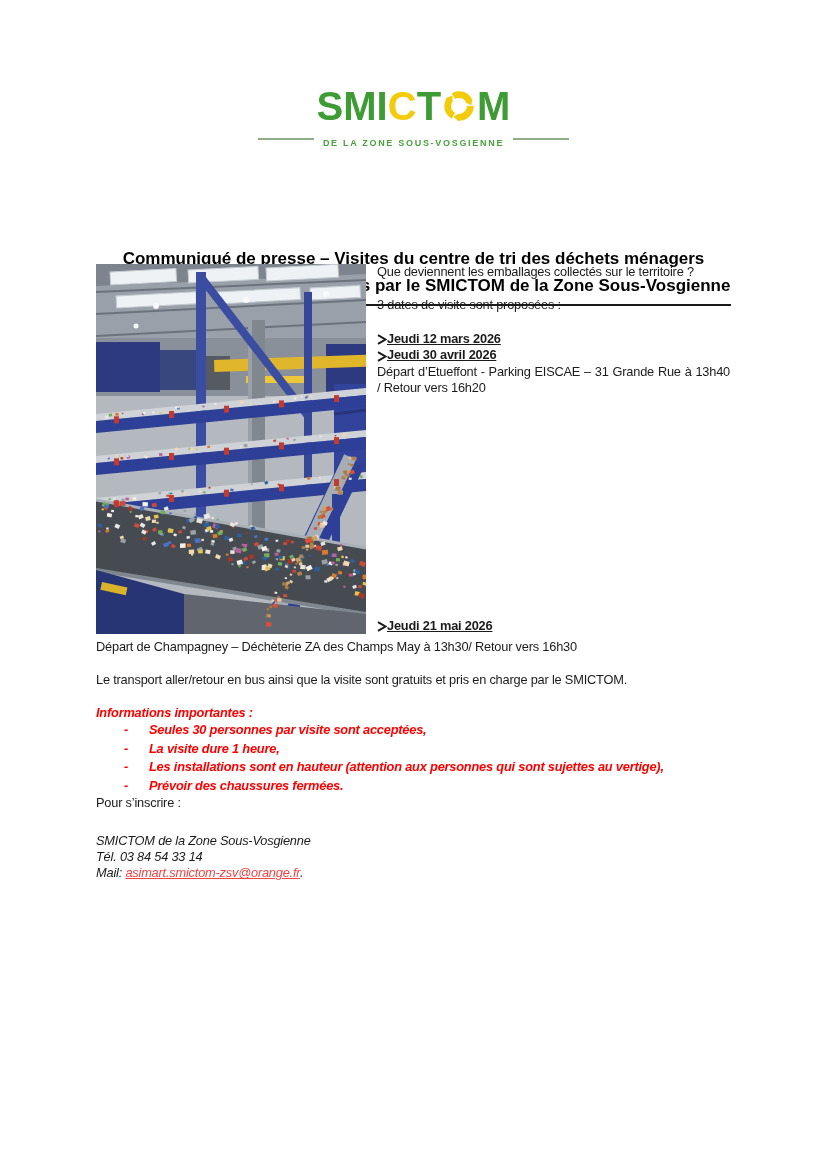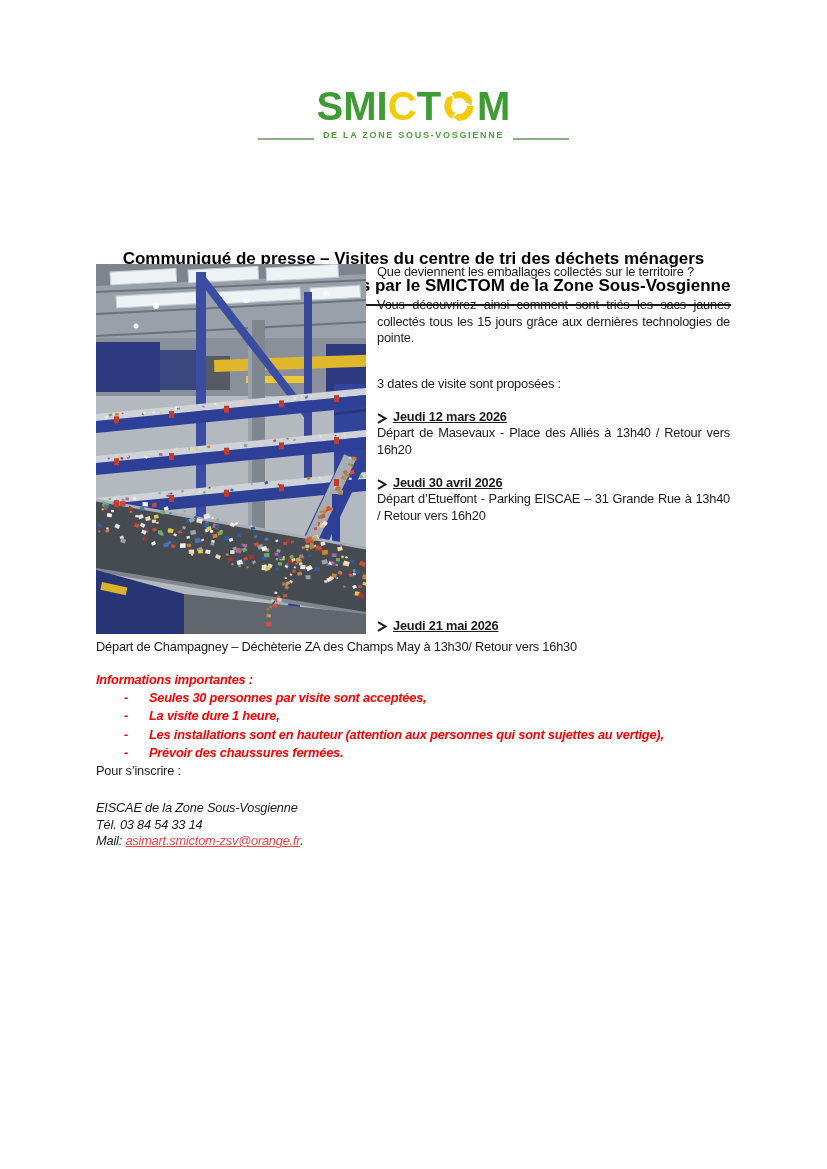--- a/index.html
+++ b/index.html
@@ -6,38 +6,38 @@
   .page{
     position:relative;width:827px;height:1169px;background:#ffffff;overflow:hidden;
     font-family:"Liberation Sans","DejaVu Sans",sans-serif;color:#1b1b1b;
   }
   
   .logo-block{position:absolute;top:86px;left:0;right:0;text-align:center;}
   .logo-word{font-size:40px;font-weight:bold;line-height:1;letter-spacing:0;display:inline-flex;align-items:center;}
   .lg{color:#3f9c35;}
   .ly{color:#f2cc0c;}
   .logo-recycle{display:inline-block;width:34px;height:34px;margin:0 1px;}
-  .logo-tagline{margin-top:4px;display:flex;align-items:flex-end;justify-content:center;gap:9px;}
+  .logo-tagline{margin-top:12px;display:flex;align-items:flex-start;justify-content:center;gap:9px;}
   .logo-tagline .txt{color:#4aa23c;font-size:9px;font-weight:bold;letter-spacing:1.7px;white-space:nowrap;}
   .tag-rule{width:56px;height:2px;background:#8fae85;}
   
   .title-block{
     position:absolute;top:197px;left:96px;right:96px;text-align:center;
     font-weight:bold;font-size:17px;line-height:1.6;color:#000;
     padding-bottom:5px;border-bottom:2.5px solid #1a1a1a;margin-top:48px;
   }
   
   .main{position:absolute;top:264px;left:96px;right:96px;font-size:12.8px;line-height:1.28;letter-spacing:-0.2px;text-align:justify;}
   .row{display:flex;gap:11px;}
   .photo{width:270px;height:370px;flex:none;overflow:hidden;background:#b4b9c0;}
   .col{width:353px;flex:none;display:flex;flex-direction:column;}
   .col p{margin:0;}
   .mb{margin-bottom:17px !important;}
   .mb-big{margin-bottom:29px !important;}
-  .date-heading{font-weight:bold;display:flex;align-items:center;gap:6px;text-align:left;}
+  .date-heading{font-weight:bold;display:flex;align-items:center;gap:0;text-align:left;}
   .date-heading .lbl{text-decoration:underline;}
   .arrow-icon{flex:none;display:inline-block;width:10px;height:11px;}
   .push-bottom{margin-top:auto !important;}
   .fullwidth{margin-top:5px;}
   .fullwidth p{margin:0;}
   
   .important{margin-top:16px;color:#ff0000;font-weight:bold;font-style:italic;text-align:left;}
   .important-heading{margin:0 0 3px 0;}
   .imp-item{display:flex;line-height:1.45;}
   .imp-dash{width:25px;margin-left:28px;flex:none;}
@@ -488,32 +488,30 @@
               <rect x="73" y="231.0" width="5" height="7"></rect>
               <rect x="128" y="225.7" width="5" height="7"></rect>
               <rect x="183" y="220.4" width="5" height="7"></rect>
               <rect x="238" y="215.1" width="5" height="7"></rect>
             </g>
         </svg>
       </div>
 
       <div class="col">
         <p class="mb">Que deviennent les emballages collectés sur le territoire ?</p>
-        <p class="mb-big">Vous découvrirez ainsi comment sont triés les sacs jaunes collectés tous les 15 jours grâce aux dernières technologies de pointe.</p>
         <p class="mb">3 dates de visite sont proposées :</p>
 
         <div class="date-heading">
           <span class="arrow-icon">
             <svg viewBox="0 0 10 11" width="10" height="11">
                 <path d="M1,1.2 L8.4,5.5 L1,9.8" fill="none" stroke="#1a1a1a" stroke-width="2"></path>
               </svg>
           </span>
           <span class="lbl">Jeudi 12 mars 2026</span>
         </div>
-        <p class="mb">Départ de Masevaux - Place des Alliés à 13h40 / Retour vers 16h20</p>
 
         <div class="date-heading">
           <span class="arrow-icon">
             <svg viewBox="0 0 10 11" width="10" height="11">
                 <path d="M1,1.2 L8.4,5.5 L1,9.8" fill="none" stroke="#1a1a1a" stroke-width="2"></path>
               </svg>
           </span>
           <span class="lbl">Jeudi 30 avril 2026</span>
         </div>
         <p class="mb">Départ d’Etueffont - Parking EISCAE – 31 Grande Rue à 13h40 / Retour vers 16h20</p>
@@ -524,20 +522,21 @@
                 <path d="M1,1.2 L8.4,5.5 L1,9.8" fill="none" stroke="#1a1a1a" stroke-width="2"></path>
               </svg>
           </span>
           <span class="lbl">Jeudi 21 mai 2026</span>
         </div>
       </div>
     </div>
 
     <div class="fullwidth">
       <p class="mb">Départ de Champagney – Déchèterie ZA des Champs May à 13h30/ Retour vers 16h30</p>
+      <p>Le transport aller/retour en bus ainsi que la visite sont gratuits et pris en charge par le SMICTOM.</p>
 
       <div class="important">
         <p class="important-heading">Informations importantes :</p>
         <div class="imp-item">
           <span class="imp-dash">-</span>
           <span>Seules 30 personnes par visite sont acceptées,</span>
         </div>
         <div class="imp-item">
           <span class="imp-dash">-</span>
           <span>La visite dure 1 heure,</span>
@@ -546,19 +545,19 @@
           <span class="imp-dash">-</span>
           <span>Les installations sont en hauteur (attention aux personnes qui sont sujettes au vertige),</span>
         </div>
         <div class="imp-item">
           <span class="imp-dash">-</span>
           <span>Prévoir des chaussures fermées.</span>
         </div>
       </div>
 
       <p class="signup-heading">Pour s’inscrire :</p>
-      <p class="contact-line first">EISCAE de la Zone Sous-Vosgienne</p>
+      <p class="contact-line first">SMICTOM de la Zone Sous-Vosgienne</p>
       <p class="contact-line">Tél. 03 84 54 33 14</p>
       <p class="contact-line"><span>Mail:</span>&nbsp;<a class="email-link">asimart.smictom-zsv@orange.fr</a><span>.</span></p>
     </div>
   </div>
 
 </div>
 
 </body></html>

